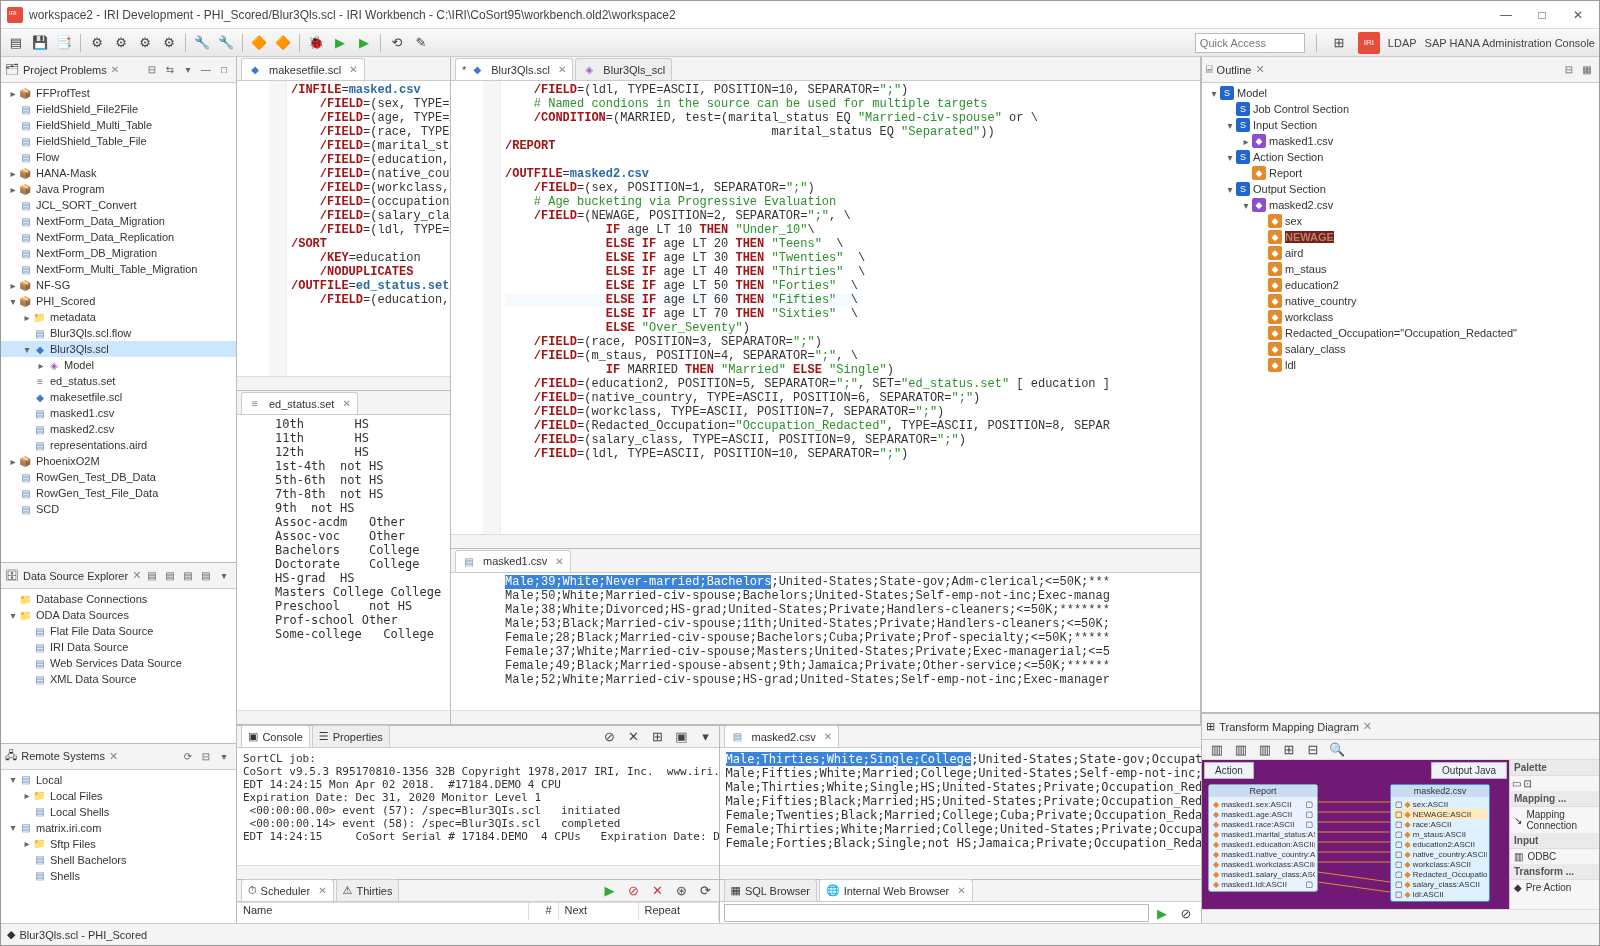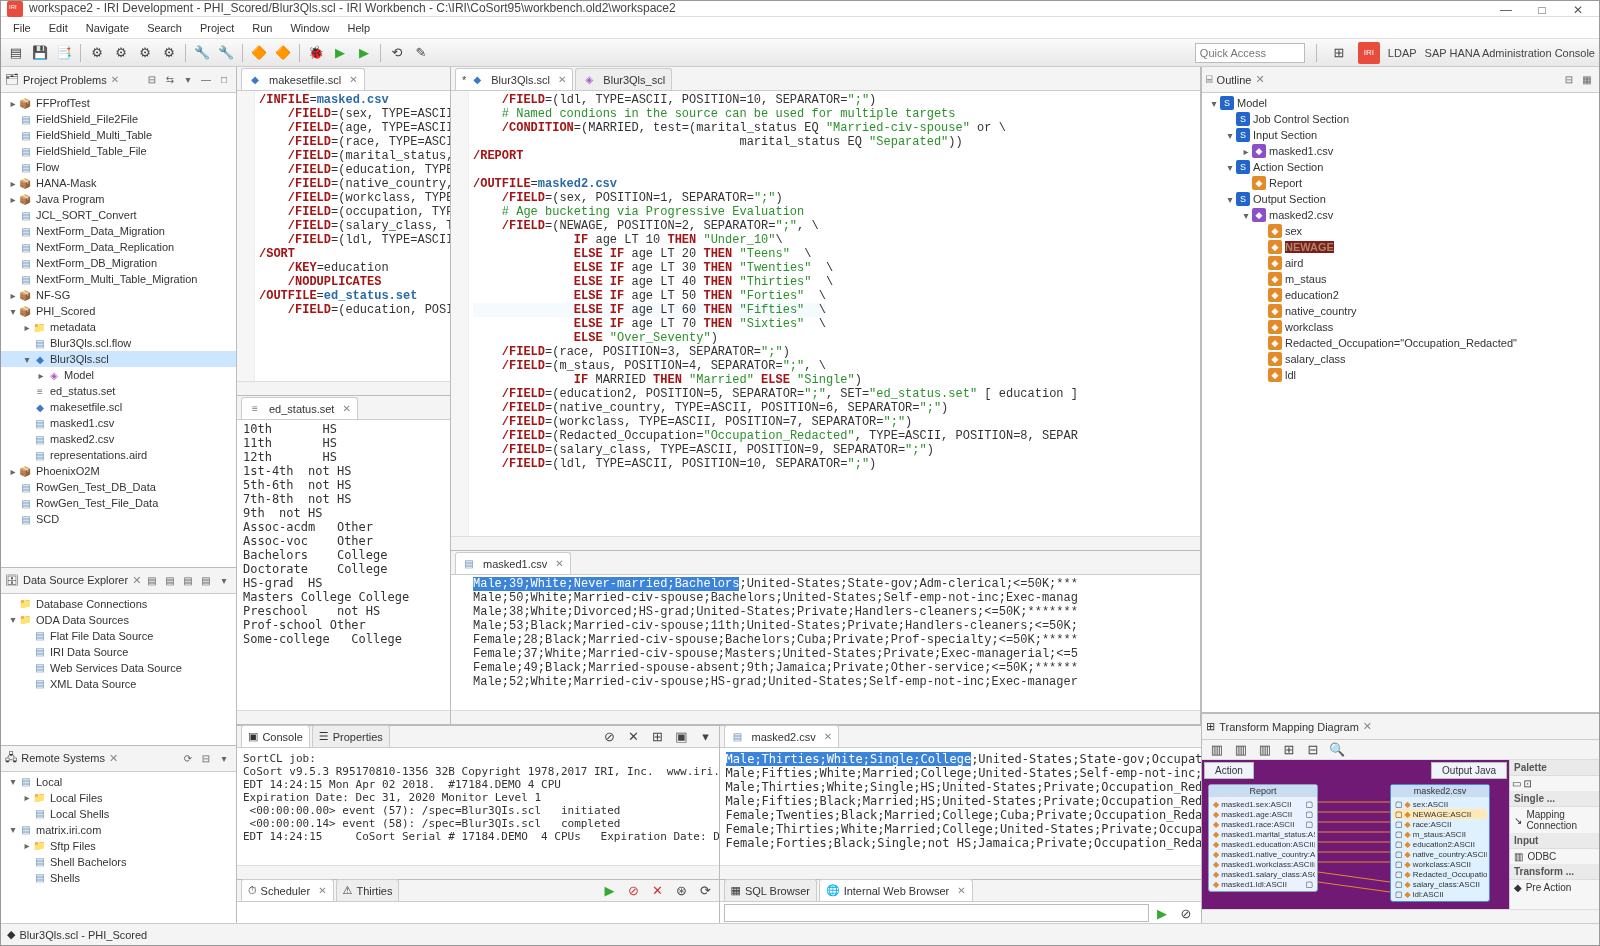--- a/index.html
+++ b/index.html
@@ -1,18 +1,18 @@
 <!DOCTYPE html>
 <html><head>
 <meta charset="utf-8">
 <style>
 * { margin: 0; padding: 0; box-sizing: border-box; }
 body { font-family: "Segoe UI", Tahoma, sans-serif; font-size: 11px; background: #f0f0f0; color: #333; overflow: hidden; }
 .root { display: flex; flex-direction: column; width: 1600px; height: 946px; background: #fff; border: 1px solid #999; }
-.titlebar { height: 16px; display: flex; padding: 0 6px; background: #fff; border-bottom: 1px solid #ddd; }
+.titlebar { height: 28px; display: flex; align-items: center; padding: 0 6px; background: #fff; border-bottom: 1px solid #ddd; }
 .titlebar .ico { width: 16px; height: 16px; margin-right: 6px; background: #e74c3c; border-radius: 2px; position: relative; }
 .titlebar .ico:after { content:"IRI"; position:absolute; font-size:6px; color:#fff; top:3px; left:2px;}
 .titlebar .ttl { flex: 1; font-size: 12px; color: #444; }
 .winctrl { display: flex; gap: 6px; }
 .winctrl span { width: 30px; height: 18px; display: flex; align-items: center; justify-content: center; color:#555; font-size:12px;}
 .menubar { height: 22px; display: flex; align-items: center; padding: 0 4px; gap: 2px; border-bottom: 1px solid #e0e0e0; background:#fff;}
 .menubar span { padding: 2px 8px; }
 .toolbar { height: 28px; display: flex; align-items: center; padding: 2px 4px; gap: 2px; border-bottom: 1px solid #ccc; background: linear-gradient(#fafafa,#e8e8e8);}
 .tbtn { width: 22px; height: 22px; display: flex; align-items: center; justify-content: center; border-radius: 2px; font-size:13px; color:#444;}
 .tsep { width:1px; height:18px; background:#bbb; margin:0 3px;}
@@ -37,21 +37,21 @@
 .fico.set { color:#7a7a7a;}
 .fico.dia { color:#a85cc9;}
 .centercol { flex:1; display:flex; flex-direction:column; min-width:0;}
 .editrow { flex:1; display:flex; min-height:0; border-bottom:1px solid #bbb;}
 .edcol { display:flex; flex-direction:column; border-right:1px solid #bbb; min-width:0;}
 .tabs { height:24px; display:flex; align-items:flex-end; background:#f4f4f4; border-bottom:1px solid #ccc; padding-left:4px; gap:2px;}
 .tab { height:22px; display:flex; align-items:center; padding:0 6px; background:#eee; border:1px solid #ccc; border-bottom:none; border-radius:3px 3px 0 0; font-size:11px; gap:4px;}
 .tab.active { background:#fff; font-weight:normal;}
 .tab.dirty:before{content:"*"; color:#444; margin-right:0px;}
 .tab .x { color:#888; font-size:10px; margin-left:4px;}
-.srcarea { flex:1; overflow:auto; font-family:"Consolas","Courier New",monospace; font-size:12px; background:#fff; padding:2px 0 2px 22px; white-space:pre; position:relative;}
+.srcarea { flex:1; overflow:auto; font-family:"Consolas","Courier New",monospace; font-size:12px; background:#fff; padding:2px 0 2px 22px; white-space:pre; position:relative;margin-left:32px;}
 .srcarea .gutter { position:absolute; left:0; top:0; bottom:0; width:18px; background:#f6f6f6; border-right:1px solid #eee;}
 .kw { color:#a31515; font-weight:bold;}
 .fn { color:#2a6aa8; font-weight:bold;}
 .str { color:#2a912a;}
 .cmt { color:#2a912a;}
 .linehl{ background:#f5faff;}
 .selblk{ background:#3b84d9; color:#fff;}
 .hscroll { height:14px; background:#f4f4f4; border-top:1px solid #ddd;}
 .setpanel { font-family:"Consolas",monospace; font-size:12px; padding:2px 6px; line-height:14px;}
 .bottomrow { height:154px; display:flex; border-top:1px solid #bbb;}
@@ -89,30 +89,20 @@
  <div class="titlebar">
   <span class="ico"></span>
   <span class="ttl">workspace2 - IRI Development - PHI_Scored/Blur3Qls.scl - IRI Workbench - C:\IRI\CoSort95\workbench.old2\workspace2</span>
   <div class="winctrl">
    <span>—</span>
    <span>□</span>
    <span>✕</span>
   </div>
  </div>
 
- <div class="menubar" id="menubar">
-      <span>File</span>
-      <span>Edit</span>
-      <span>Navigate</span>
-      <span>Search</span>
-      <span>Project</span>
-      <span>Run</span>
-      <span>Window</span>
-      <span>Help</span>
-    </div>
 
  <div class="toolbar">
   <span class="tbtn">▤</span>
   <span class="tbtn">💾</span>
   <span class="tbtn">📑</span>
   <span class="tsep"></span>
   <span class="tbtn">⚙</span>
   <span class="tbtn">⚙</span>
   <span class="tbtn">⚙</span>
   <span class="tbtn">⚙</span>
@@ -504,20 +494,26 @@
        <span>Thirties</span>
       </div>
       <div style="margin-left:auto;display:flex;gap:2px;padding-right:2px;">
        <span class="tbtn" style="color:#3a3">▶</span>
        <span class="tbtn" style="color:#c33">⊘</span>
        <span class="tbtn" style="color:#c33">✕</span>
        <span class="tbtn">⊛</span>
        <span class="tbtn">⟳</span>
       </div>
      </div>
+     <div class="schedtbl">
+      <span style="flex:2">Name</span>
+      <span style="width:30px;text-align:right">#</span>
+      <span style="width:80px">Next</span>
+      <span style="width:80px">Repeat</span>
+     </div>
     </div>
     <div class="schedcol" style="border-right:none;">
      <div class="tabs" style="height:22px;">
       <div class="tab">
        <span>▦</span>
        <span>SQL Browser</span>
       </div>
       <div class="tab active">
        <span>🌐</span>
        <span>Internal Web Browser</span>
@@ -698,21 +694,21 @@
                   <line x1="116" y1="122" x2="188" y2="132" stroke="#e38a2a" stroke-width="1"></line>
                 </g>
               </svg>
      </div>
      <div class="palcol">
       <div class="palhdr">Palette</div>
       <div style="padding:2px;display:flex;gap:2px;">
                 <span>▭</span>
                 <span>⊡</span>
               </div>
-      <div class="palhdr">Single ...</div>
+      <div class="palhdr">Mapping ...</div>
       <div class="palitm">
                 <span>↘</span>
                 <span>Mapping Connection</span>
               </div>
       <div class="palhdr">Input</div>
       <div class="palitm">
                 <span>▥</span>
                 <span>ODBC</span>
               </div>
       <div class="palhdr">Transform ...</div>

